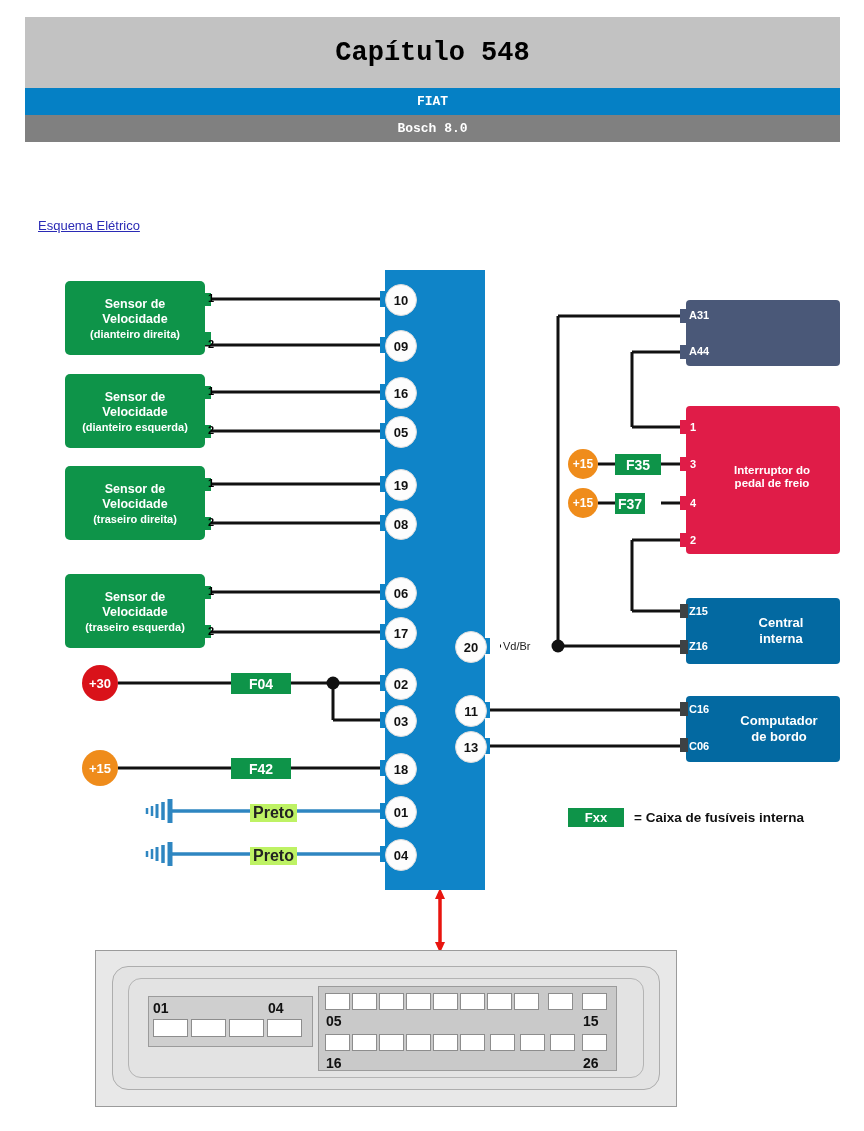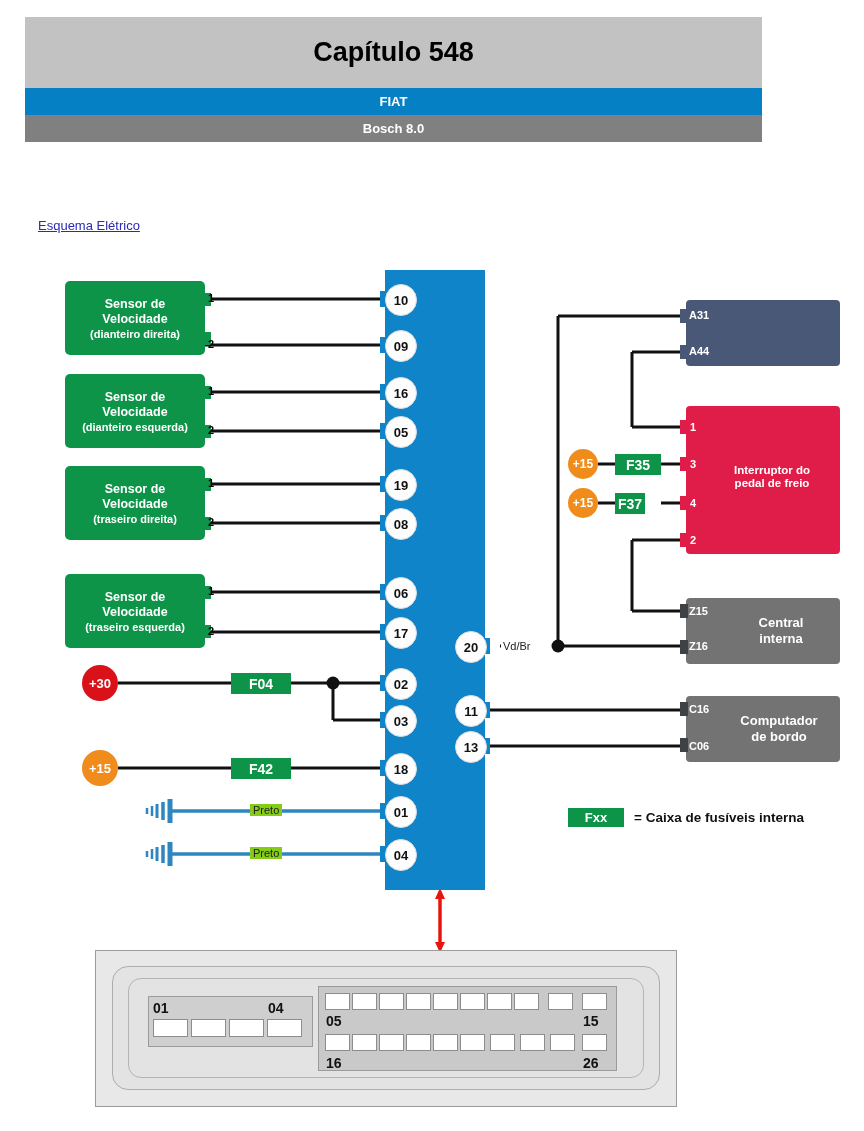--- a/index.html
+++ b/index.html
@@ -1,20 +1,20 @@
 <!DOCTYPE html>
 <html><head>
 <meta charset="utf-8">
 <style>
   html,body{margin:0;padding:0;background:#ffffff;}
   body{width:864px;height:1131px;position:relative;overflow:hidden;
        font-family:"Liberation Sans","DejaVu Sans",sans-serif;}
 
   
-  .hdr{position:absolute;left:25px;width:737px;}
+  .hdr{position:absolute;left:25px;width:815px;font-family:Liberation Mono, monospace;}
   .hdr-title{top:17px;height:71px;background:#c2c2c2;
              display:flex;align-items:center;justify-content:center;
              font-size:27px;font-weight:bold;color:#000;}
   .hdr-brand{top:88px;height:27px;background:#0580c5;
              display:flex;align-items:center;justify-content:center;
              font-size:13px;font-weight:bold;color:#ffffff;}
   .hdr-sys{top:115px;height:27px;background:#808080;
            display:flex;align-items:center;justify-content:center;
            font-size:13px;font-weight:bold;color:#ffffff;}
 
@@ -54,31 +54,31 @@
         display:flex;align-items:center;justify-content:center;z-index:5;}
   .node30{background:#d9121a;}
   .node15{background:#ef8c1b;}
   .node15s{width:30px;height:30px;font-size:12px;background:#ef8c1b;}
 
   
   .fuse{height:21px;background:#0e9449;color:#fff;font-size:14px;
         font-weight:bold;display:flex;align-items:center;
         justify-content:center;z-index:5;}
 
-  .preto{font-size:11px;font-weight:normal;color:#222;background:#84cc16;
+  .preto{font-size:16px;font-weight:bold;color:#222;background:#bef264;
          padding:0 3px;z-index:6;}
   .vdbr{font-size:11px;font-weight:normal;color:#222;background:#fff;
         padding:0 2px;z-index:6;}
 
   
   .mod{border-radius:4px;color:#fff;z-index:4;
        display:flex;align-items:center;justify-content:center;
        text-align:center;font-weight:bold;}
   .ecu{background:#4a5878;}
-  .dark{background:#737373;}
+  .dark{background:#0369a1;}
   .brake{background:#e01c48;}
   .mod .nubL{position:absolute;left:-6px;width:8px;height:14px;}
   .pinlbl{font-size:11px;font-weight:bold;color:#fff;z-index:7;}
 
   .brake-txt{position:absolute;left:0;right:0;text-align:center;
              font-size:11.5px;font-weight:bold;color:#fff;line-height:13px;}
 
   
   .lg-box{width:56px;height:19px;background:#0e9449;color:#fff;
           font-size:13px;font-weight:bold;

